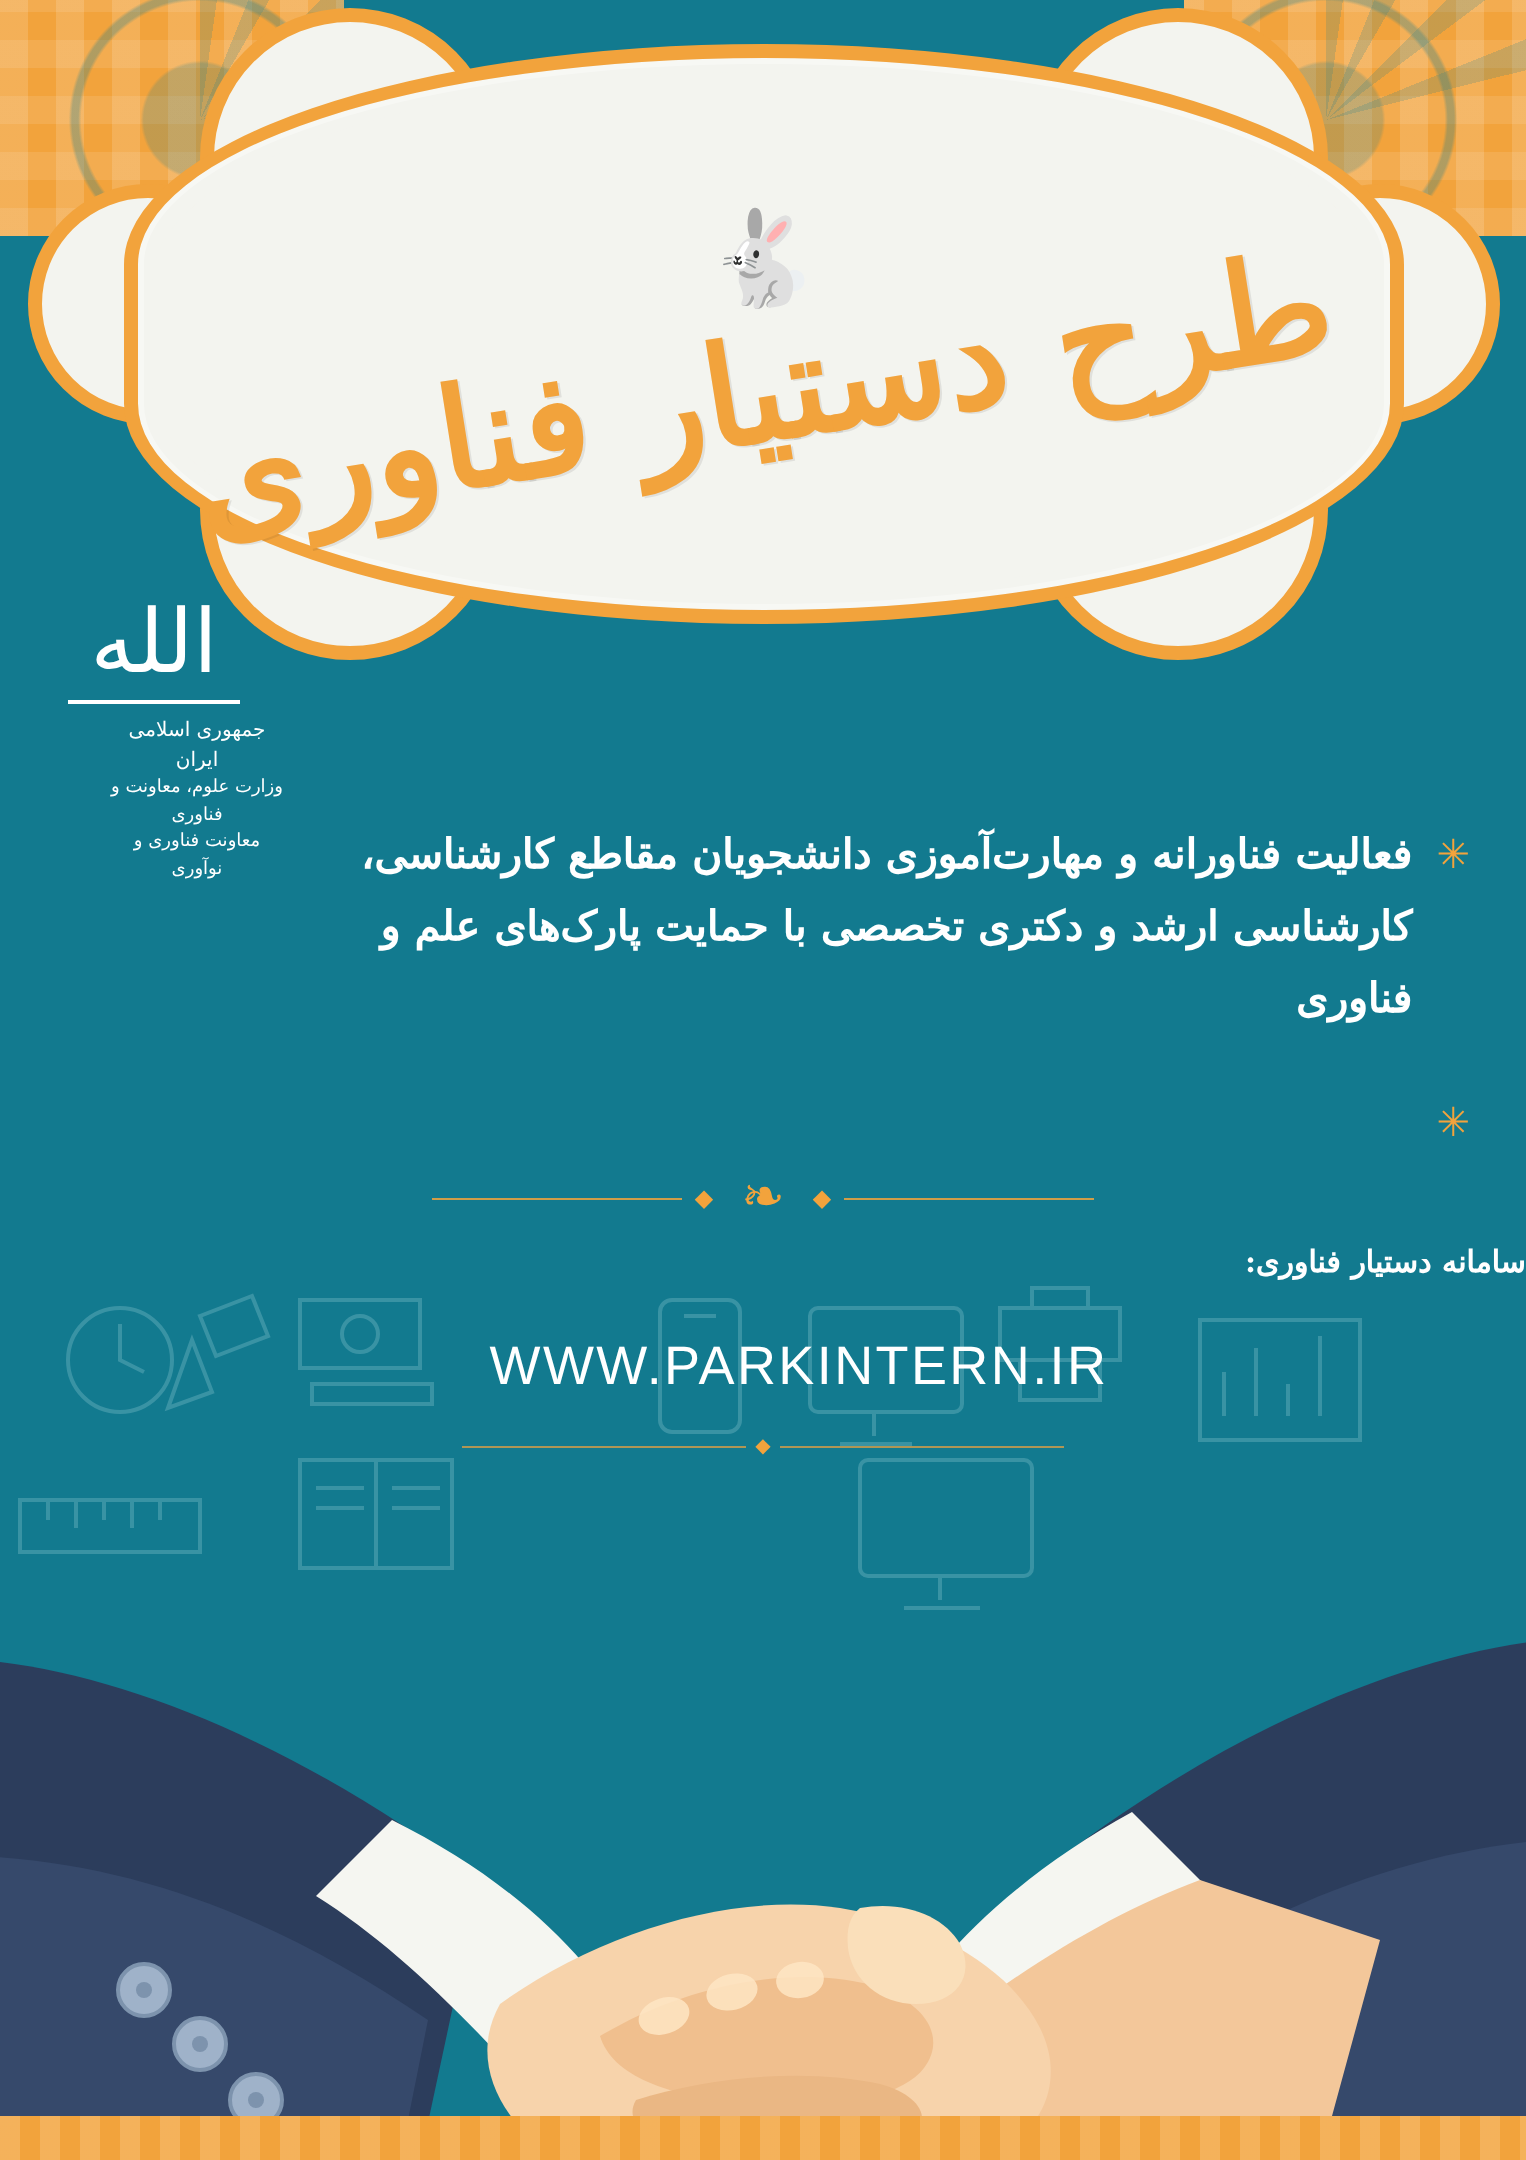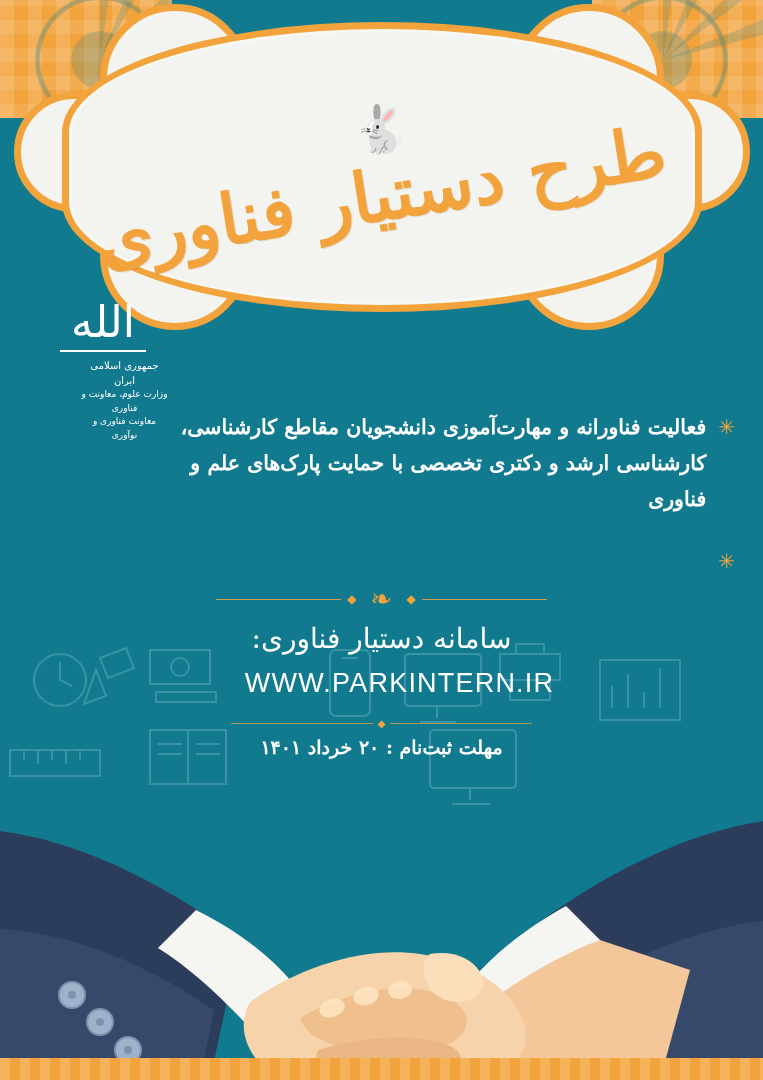--- a/index.html
+++ b/index.html
@@ -120,21 +120,21 @@
     font-weight: 700;
     direction: rtl;
     white-space: nowrap;
     transform: rotate(-9deg);
     text-shadow: 1px 1px 0 rgba(0,0,0,0.08);
     margin-bottom: 18px;
   }
 
   
   .emblem {
-    position: absolute; left: 38px; top: 300px;
+    position: absolute; left: 12px; top: 300px;
     width: 130px; text-align: center; color: #ffffff;
     direction: rtl;
   }
   .emblem .tulip { font-size: 44px; line-height: 1; color: #ffffff; }
   .emblem .rule { width: 86px; height: 2px; background: #ffffff; margin: 6px auto 6px; }
   .emblem .l1, .emblem .l2, .emblem .l3 {
     font-size: 9px; line-height: 1.5; letter-spacing: .2px; margin-left: 43px;
   }
   .emblem .l1 { font-size: 10px; }
 
@@ -166,24 +166,23 @@
   }
   .divider .line {
     flex: 1; height: 1px; background: #f2a33c; opacity: .85;
   }
   .divider .dia { margin: 0 6px; font-size: 12px; }
   .divider .knot { font-size: 26px; margin: 0 8px; line-height: 1; }
 
   
   .sys-label {
     position: absolute; top: 622px; left: 0; right: 0;
-    text-align: center;
     color: #ffffff;
     font-family: "DejaVu Serif", serif;
-    font-size: 28px; font-weight: 400; direction: rtl;
+    font-size: 15px; font-weight: 700; direction: rtl;
   }
   .url {
     position: absolute; top: 668px; left: 0; right: 0;
     text-align: center;
     color: #ffffff;
     font-family: "Liberation Sans", sans-serif;
     font-size: 27px; letter-spacing: 1.2px; direction: ltr; margin-left: 36px;
   }
 
   
@@ -325,21 +324,20 @@
   <div class="sys-label">سامانه دستیار فناوری:</div>
 
   <div class="url">WWW.PARKINTERN.IR</div>
 
   <div class="dotline">
     <span class="seg"></span>
     <span>◆</span>
     <span class="seg"></span>
   </div>
 
-  <div class="deadline">مهلت ثبت‌نام : ۲۰ خرداد ۱۴۰۱</div>
 
   <div class="handshake">
     <svg width="763" height="470" viewBox="0 0 763 470" xmlns="http://www.w3.org/2000/svg">
 
       <path d="M-10 220 C 60 226, 150 262, 240 330 L 210 470 L -10 470 Z" fill="#2c3d5c"></path>
       <path d="M-10 318 C 70 322, 140 350, 214 400 L 200 470 L -10 470 Z" fill="#36496b"></path>
 
       <path d="M196 300 C 236 320, 268 344, 292 372 L 250 418 C 220 386, 190 358, 158 338 Z" fill="#f5f6f1"></path>
 
       <path d="M773 210 C 700 218, 606 258, 516 330 L 552 470 L 773 470 Z" fill="#2c3d5c"></path>

